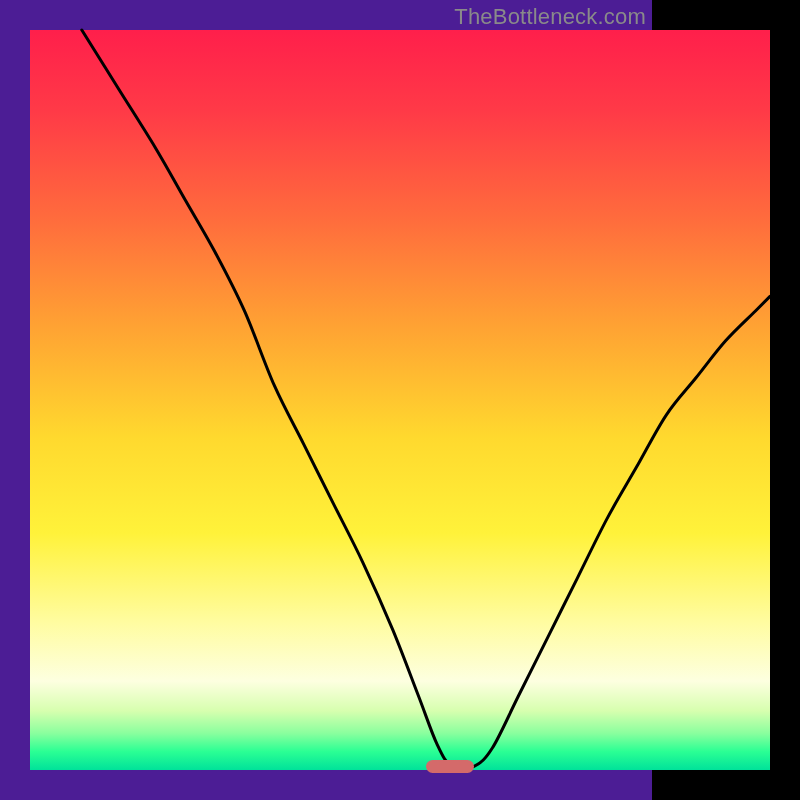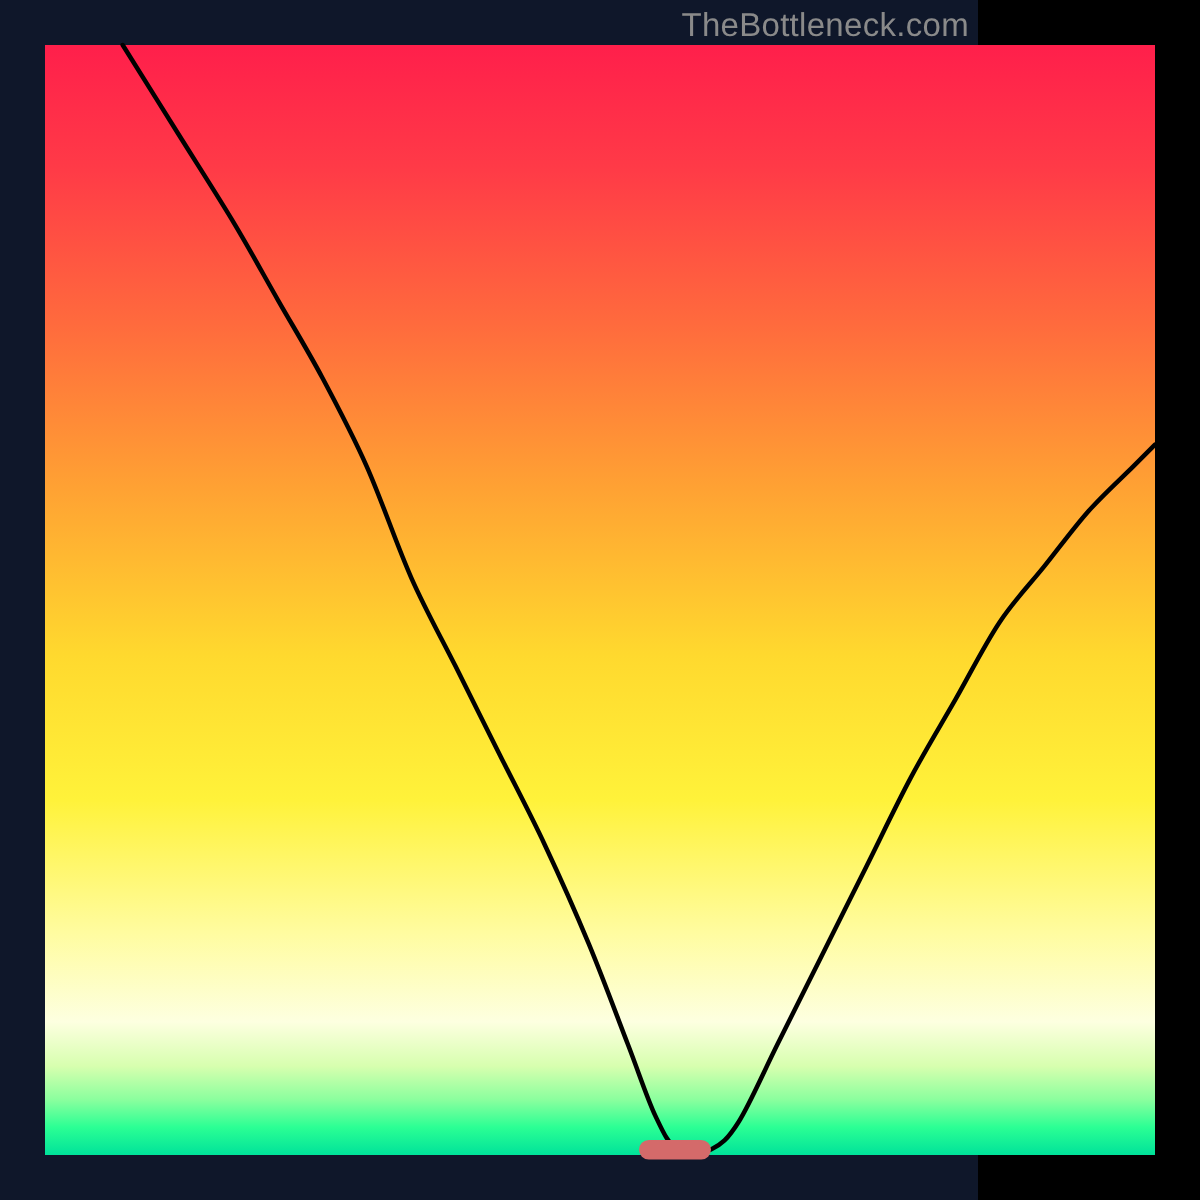--- a/index.html
+++ b/index.html
@@ -8,21 +8,21 @@
     width: 800px;
     height: 800px;
     background: #000;
     overflow: hidden;
     font-family: Arial, Helvetica, sans-serif;
   }
   .frame {
     position: relative;
     width: 652px;
     height: 800px;
-    background: #0f172a;
+    background: #4c1d95;
   }
   .plot-area {
     position: absolute;
     left: 30px;
     top: 30px;
     width: 740px;
     height: 740px;
     background: linear-gradient(
       to bottom,
       #ff1f4b 0%,

